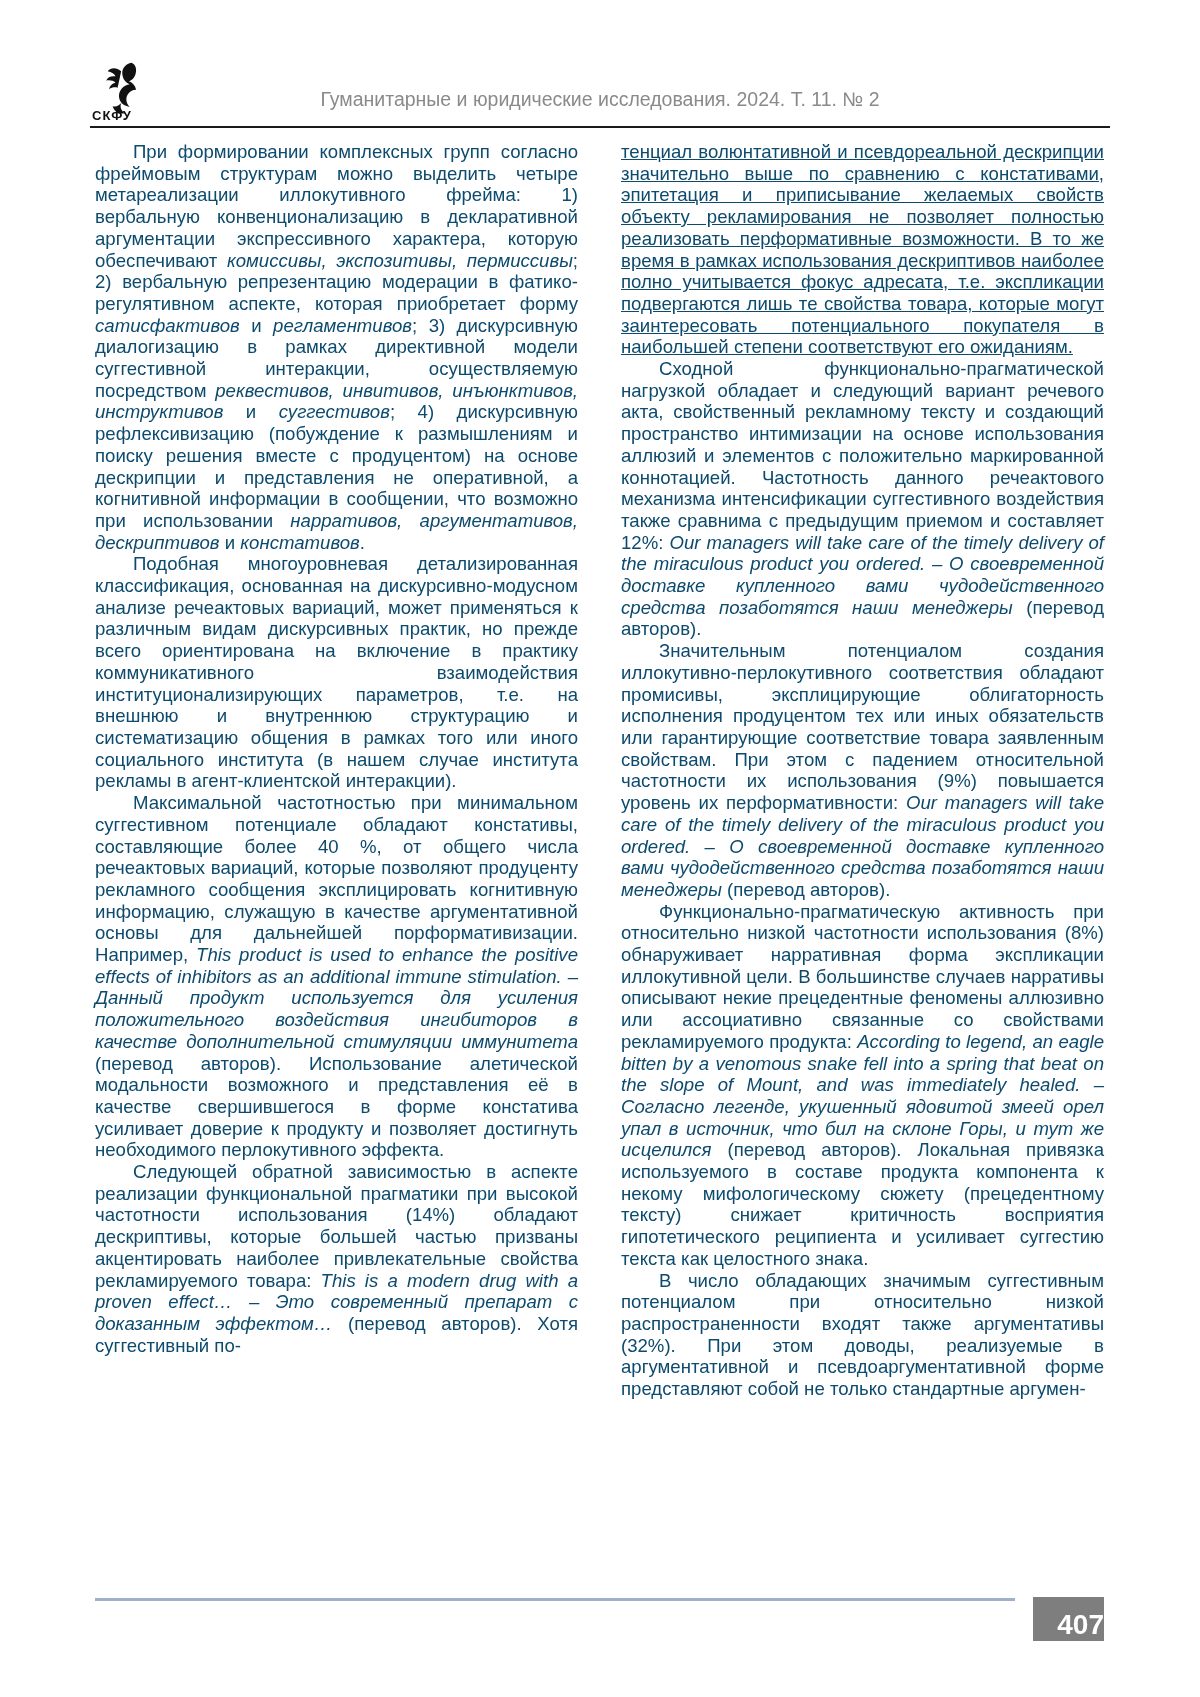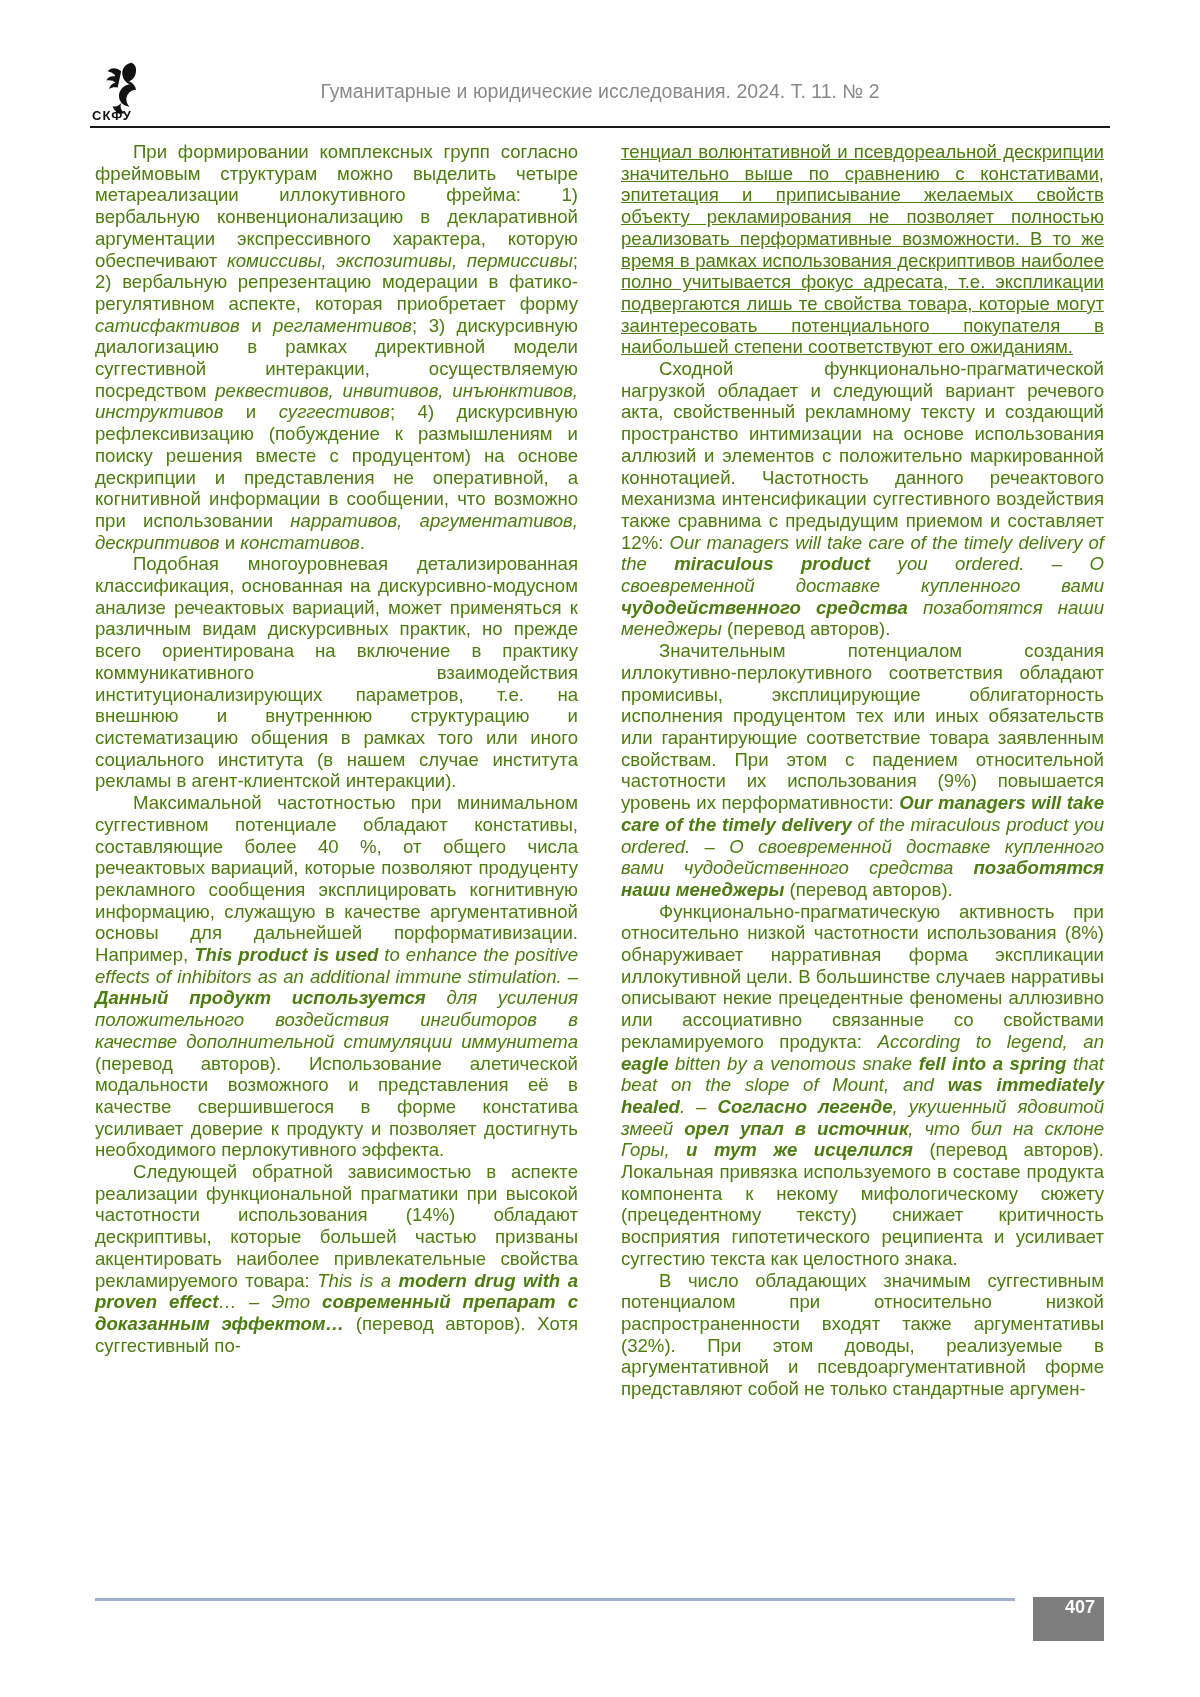--- a/index.html
+++ b/index.html
@@ -12,55 +12,55 @@
   .logo svg{display:block;margin:0 auto;}
   .logo-text{display:block;font-size:13px;font-weight:bold;letter-spacing:1px;color:#111;margin-top:-6px;}
   .journal-title{
     position:absolute;left:0;top:80px;width:100%;text-align:center;
     font-size:19.5px;color:#8a8a8a;
   }
   .header-rule{position:absolute;left:90px;top:126px;width:1020px;height:2px;background:#1a1a1a;}
   
   .col{
     position:absolute;top:141px;width:483px;
-    font-size:18.6px;line-height:21.7px;color:#4d7c0f;
+    font-size:18.6px;line-height:21.7px;color:#0c4a6e;
     text-align:justify;hyphens:auto;-webkit-hyphens:auto;
   }
   .col-left{left:95px;}
   .col-right{left:621px;}
   .para{margin:0;text-indent:38px;}
   .para.cont{text-indent:0;text-decoration:underline;}
   .i{font-style:italic;}
-  .bi{font-style:italic;font-weight:bold;}
+  .bi{font-style:italic;font-weight:normal;}
   
   .footer-rule{position:absolute;left:95px;top:1598px;width:920px;height:3px;background:#a0b0cc;}
   .page-number-box{
     position:absolute;left:1033px;top:1597px;width:71px;height:44px;
-    background:#7e7e7e;color:#ffffff;font-weight:bold;font-size:18px;
-    display:flex;align-items:flex-start;justify-content:flex-end;
-    padding-right:9px;box-sizing:border-box;
+    background:#7e7e7e;color:#ffffff;font-weight:bold;font-size:28px;
+    display:flex;align-items:flex-end;justify-content:flex-end;
+    box-sizing:border-box;
   }
 </style>
 </head>
 <body>
 
 <div class="page">
 
   <div class="logo">
     <svg width="46" height="54" viewBox="0 0 64 76" aria-hidden="true">
       <g fill="#111111">
         <path d="M42 4c-9 2-14 10-12 18 1 6 5 10 10 12-8 1-14 7-15 15-1 9 6 16 15 17-5-5-6-12-3-17 3-5 7-7 12-7-1-6-5-10-10-12 7-3 10-9 10-16 0-5-3-9-7-10z"></path>
         <path d="M28 16c-6-6-15-6-19 0 5 1 9 3 11 7-6-1-11 1-13 6 5-1 10 0 13 3-5 1-8 4-9 9 4-3 9-3 12-2 2-8 3-14 5-23z"></path>
         <path d="M30 58c-5 6-3 13 3 17-8 2-15-3-17-10 5 1 9 0 14-7z"></path>
       </g>
     </svg>
     <span class="logo-text">СКФУ</span>
   </div>
 
-  <div class="journal-title" style="color: rgb(138, 138, 138);">Гуманитарные и юридические исследования. 2024. Т. 11. № 2</div>
+  <div class="journal-title" style="color: rgb(138, 138, 138); margin-top: 8px;">Гуманитарные и юридические исследования. 2024. Т. 11. № 2</div>
 
   <div class="header-rule" style="background: rgb(26, 26, 26);"></div>
 
   <main>
     <div class="col col-left" id="col-left">
         <p class="para"><span class="n">При формировании комплексных групп согласно фреймовым структурам можно выделить четыре метареализации иллокутивного фрейма: 1) вербальную конвенционализацию в декларативной аргументации экспрессивного характера, которую обеспечивают </span><span class="i">комиссивы, экспозитивы, пермиссивы</span><span class="n">; 2) вербальную репрезентацию модерации в фатико-регулятивном аспекте, которая приобретает форму </span><span class="i">сатисфактивов</span><span class="n"> и </span><span class="i">регламентивов</span><span class="n">; 3) дискурсивную диалогизацию в рамках директивной модели суггестивной интеракции, осуществляемую посредством </span><span class="i">реквестивов, инвитивов, инъюнктивов, инструктивов</span><span class="n"> и </span><span class="i">суггестивов</span><span class="n">; 4) дискурсивную рефлексивизацию (побуждение к размышлениям и поиску решения вместе с продуцентом) на основе дескрипции и представления не оперативной, а когнитивной информации в сообщении, что возможно при использовании </span><span class="i">нарративов, аргументативов, дескриптивов</span><span class="n"> и </span><span class="i">констативов</span><span class="n">.</span></p>
         <p class="para"><span class="n">Подобная многоуровневая детализированная классификация, основанная на дискурсивно-модусном анализе речеактовых вариаций, может применяться к различным видам дискурсивных практик, но прежде всего ориентирована на включение в практику коммуникативного взаимодействия институционализирующих параметров, т.е. на внешнюю и внутреннюю структурацию и систематизацию общения в рамках того или иного социального института (в нашем случае института рекламы в агент-клиентской интеракции).</span></p>
         <p class="para"><span class="n">Максимальной частотностью при минимальном суггестивном потенциале обладают констативы, составляющие более 40 %, от общего числа речеактовых вариаций, которые позволяют продуценту рекламного сообщения эксплицировать когнитивную информацию, служащую в качестве аргументативной основы для дальнейшей порформативизации. Например, </span><span class="bi">This product is used</span><span class="i"> to enhance the positive effects of inhibitors as an additional immune stimulation. – </span><span class="bi">Данный продукт используется</span><span class="i"> для усиления положительного воздействия ингибиторов в качестве дополнительной стимуляции иммунитета</span><span class="n"> (перевод авторов). Использование алетической модальности возможного и представления её в качестве свершившегося в форме констатива усиливает доверие к продукту и позволяет достигнуть необходимого перлокутивного эффекта.</span></p>
         <p class="para"><span class="n">Следующей обратной зависимостью в аспекте реализации функциональной прагматики при высокой частотности использования (14%) обладают дескриптивы, которые большей частью призваны акцентировать наиболее привлекательные свойства рекламируемого товара: </span><span class="i">This is a </span><span class="bi">modern drug with a proven effect</span><span class="i">… – Это </span><span class="bi">современный препарат с доказанным эффектом…</span><span class="n"> (перевод авторов). Хотя суггестивный по-</span></p>
       </div>

